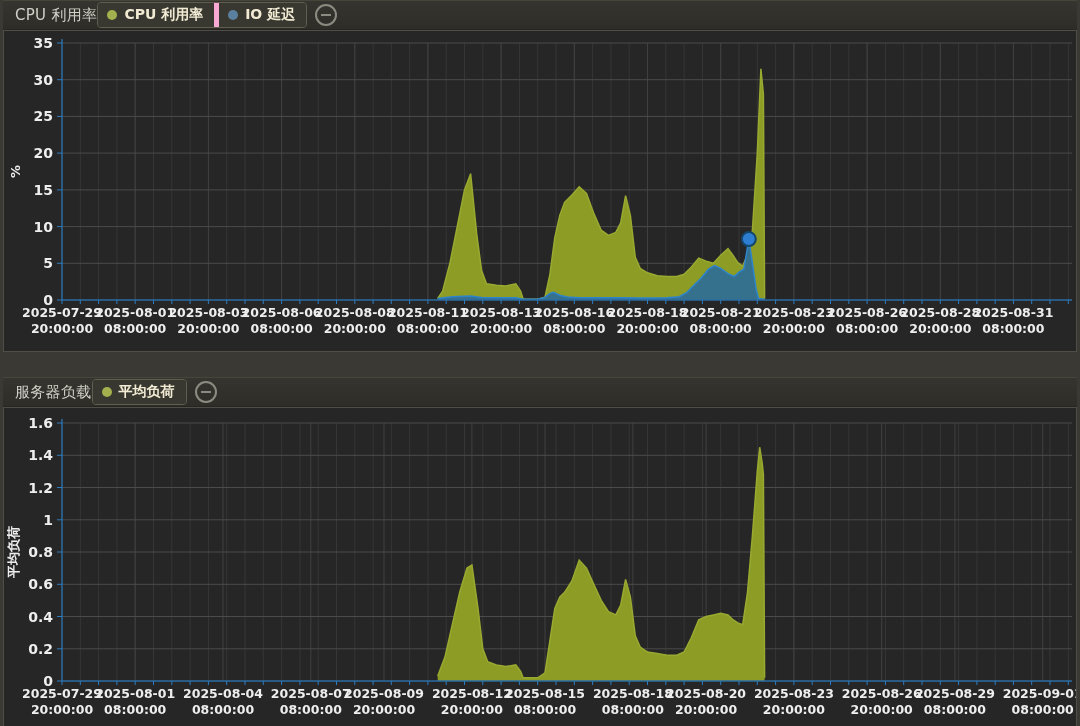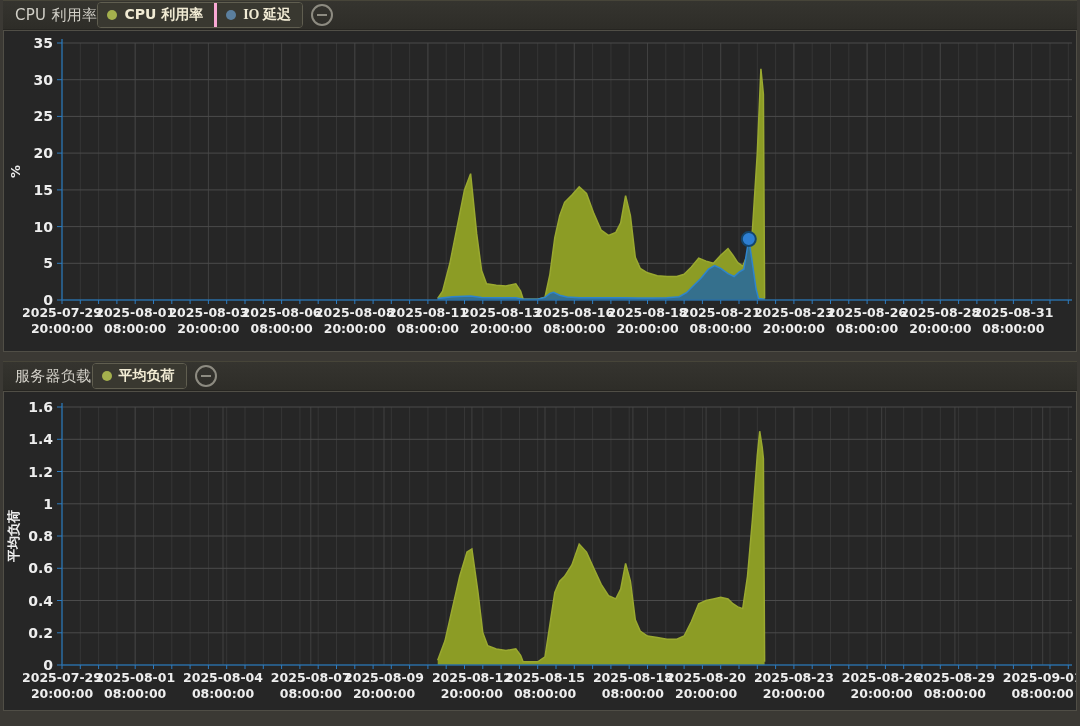--- a/index.html
+++ b/index.html
@@ -4,21 +4,21 @@
 <style>
   * { box-sizing: border-box; }
   html, body { margin: 0; padding: 0; }
   body {
     width: 1080px; height: 726px;
     background: #3b3934;
     font-family: "DejaVu Sans", "Liberation Sans", sans-serif;
     overflow: hidden;
   }
   .panel { margin: 0 3px; }
-  .panel + .panel { margin-top: 9px; }
+  .panel + .panel { margin-top: 25px; }
   .panel-header {
     height: 30px;
     display: flex; align-items: center; justify-content: flex-start;
     padding: 0 8px 0 12px;
     background: linear-gradient(#35342f, #2e2d28);
     border-top: 1px solid #474539;
     border-bottom: 1px solid #262521;
   }
   .panel-title {
     font-size: 15px;
@@ -38,21 +38,21 @@
     background: #393830;
     border: none;
     padding: 3px 11px 4px 9px;
     color: #f1ebd4;
     font-size: 14px;
     font-weight: 600;
     font-family: inherit;
     cursor: pointer;
     line-height: 17px;
   }
-  .legend-item + .legend-item { border-left: 3px solid #f9a8d4; font-family: Liberation Serif, serif; }
+  .legend-item + .legend-item { border-left: 5px solid #f9a8d4; }
   .dot { width: 10px; height: 10px; border-radius: 50%; flex: 0 0 auto; }
   .collapse-btn {
     width: 22px; height: 22px;
     margin-left: 8px;
     border-radius: 50%;
     border: 2px solid #8d8b81;
     background: transparent;
     display: flex; align-items: center; justify-content: center;
     padding: 0; cursor: pointer;
   }

